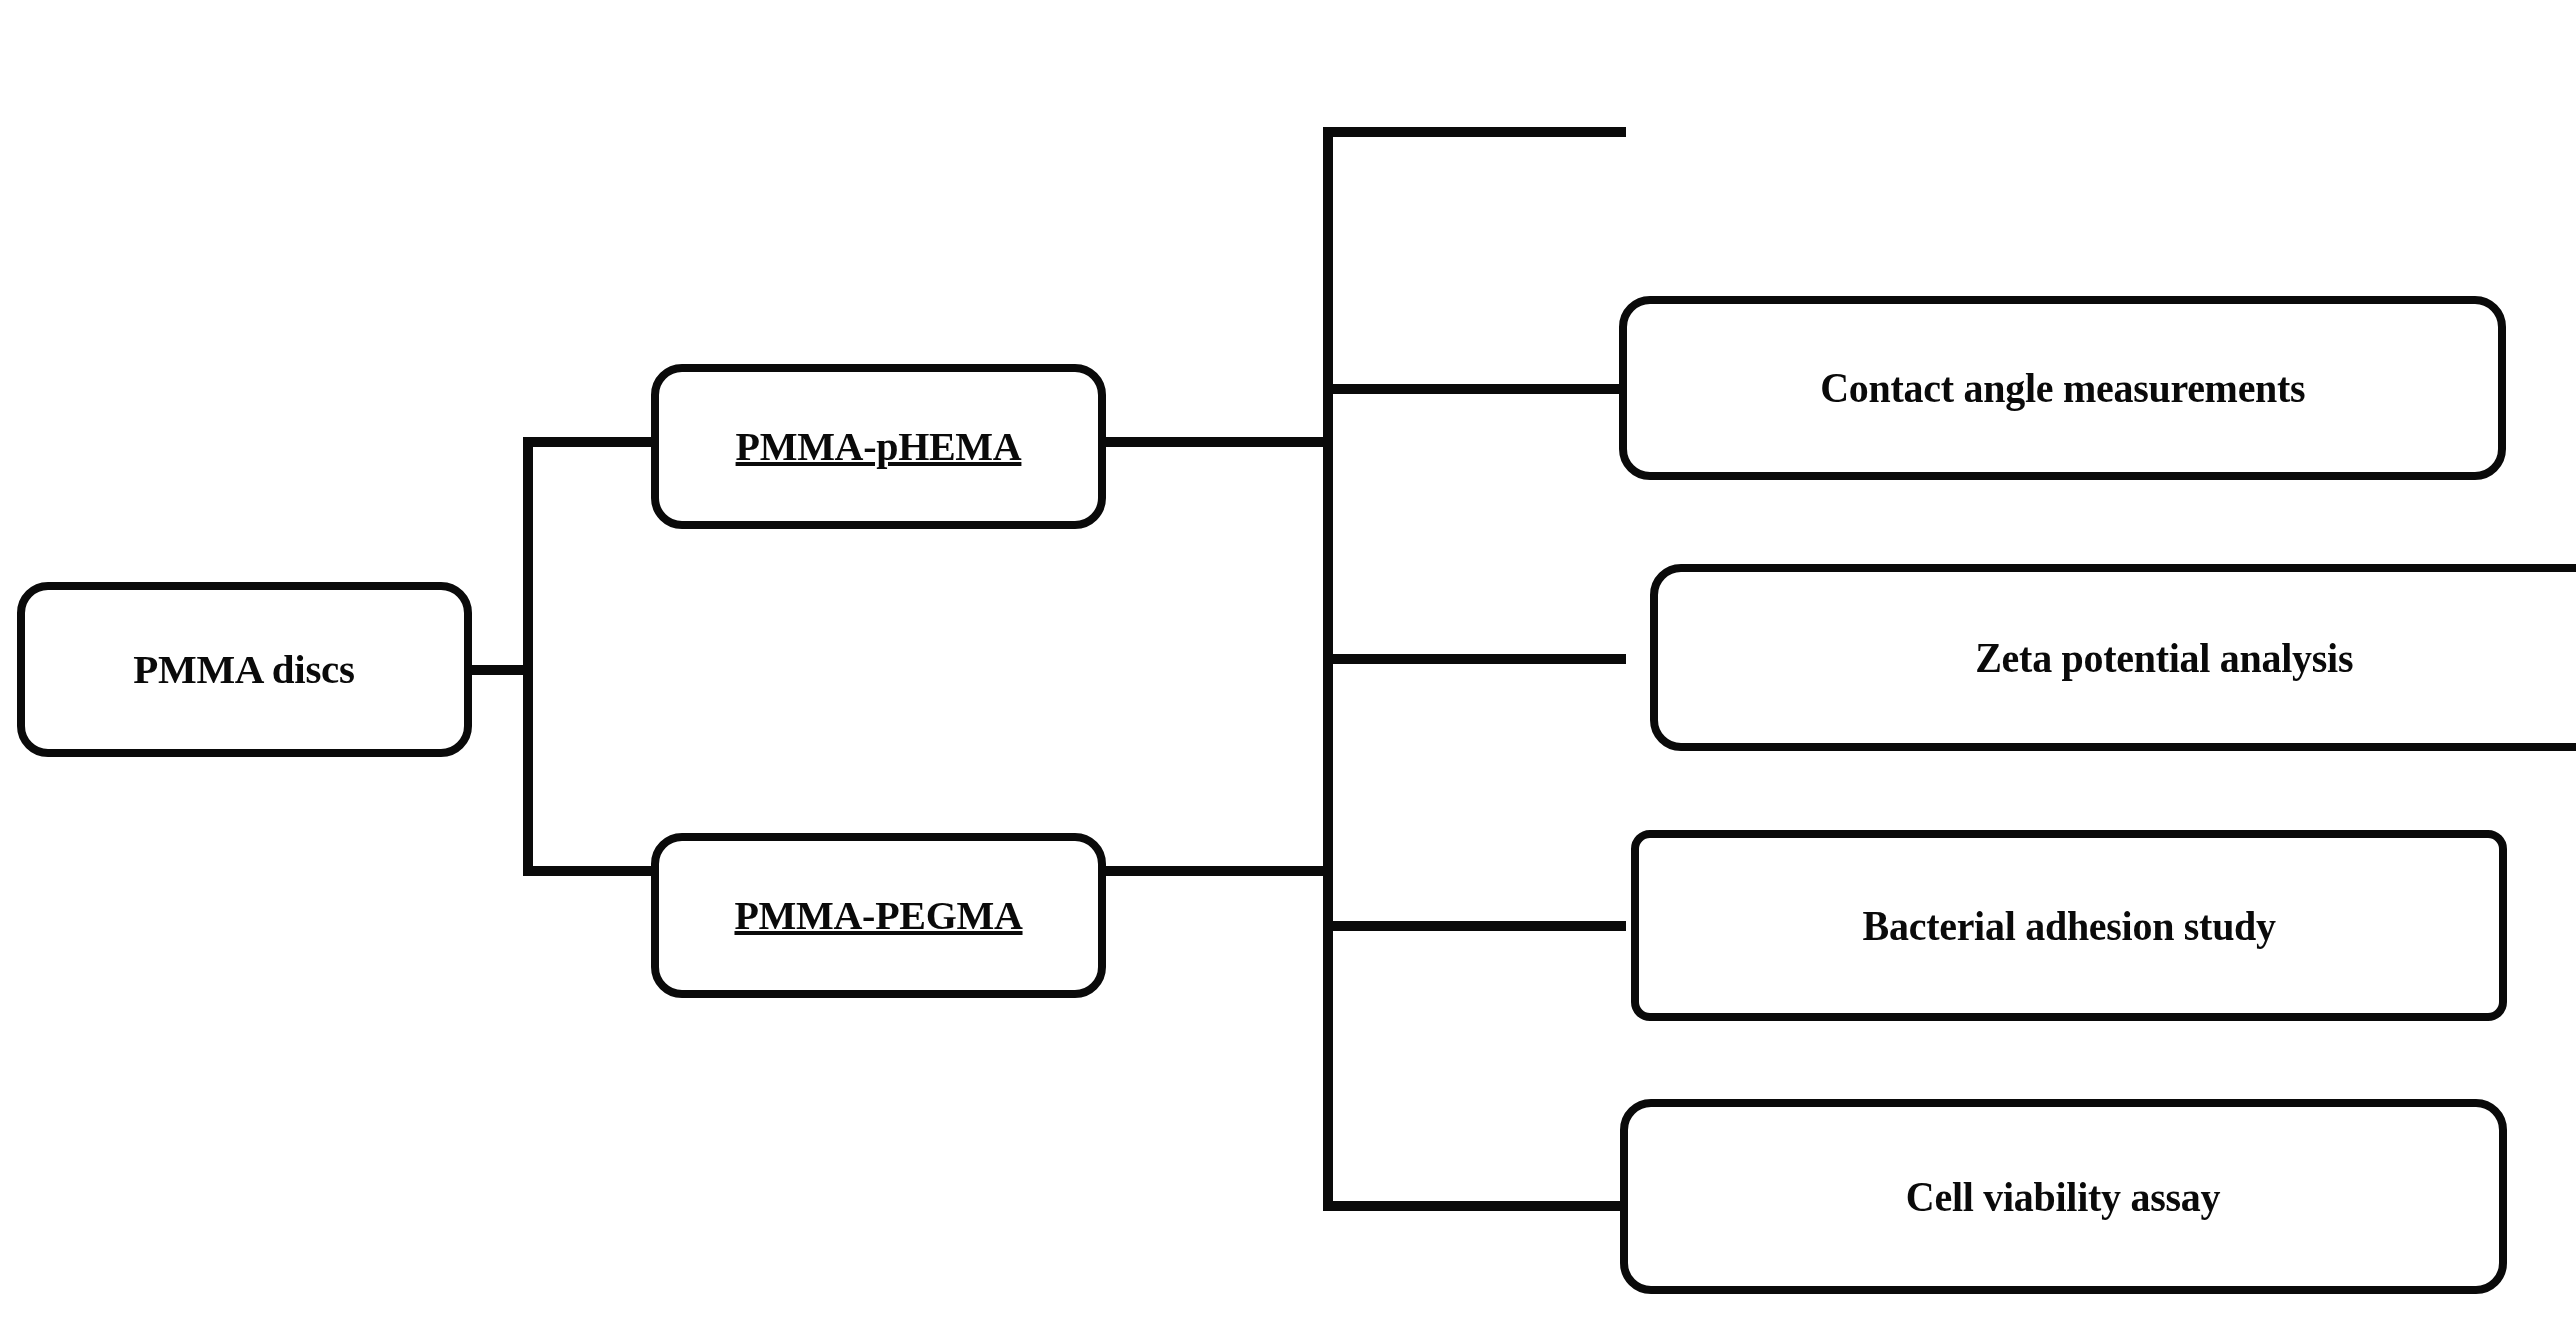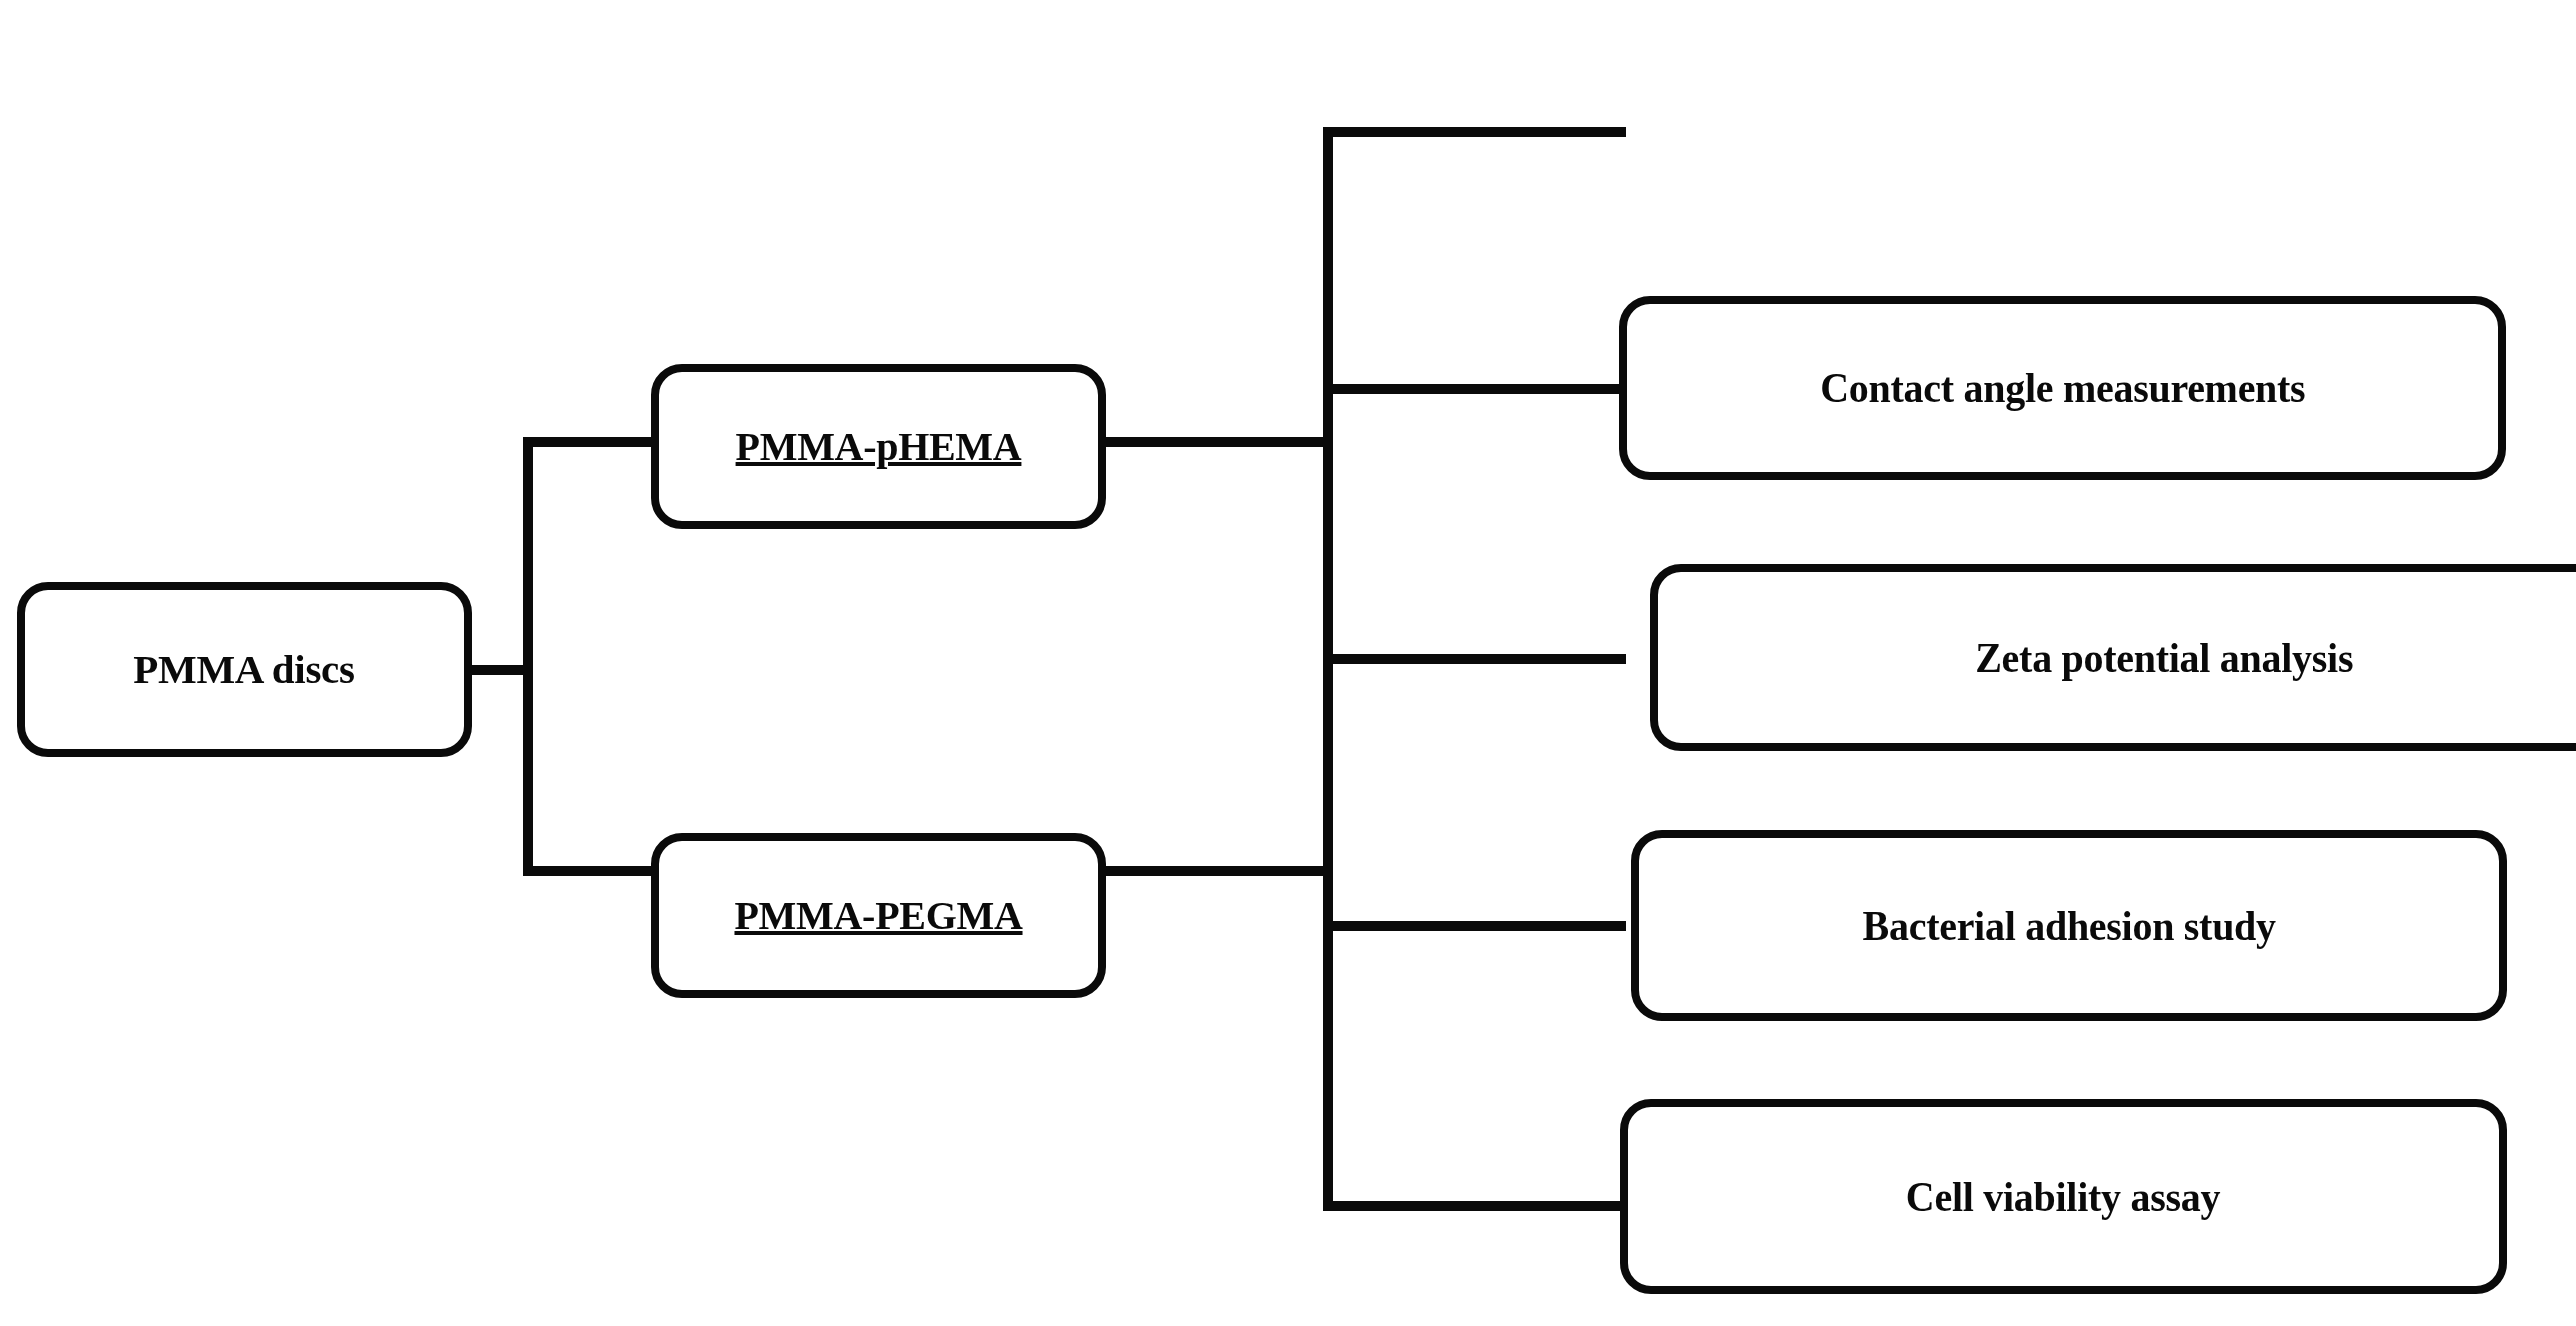--- a/index.html
+++ b/index.html
@@ -86,21 +86,21 @@
 
 
   <div class="node leaf" style="left:1619px; top:296px; width:887px; height:184px;">
     <span class="label">Contact angle measurements</span>
   </div>
 
   <div class="node leaf" style="left:1622px; top:564px; width:1028px; height:187px;margin-left:28px;">
     <span class="label">Zeta potential analysis</span>
   </div>
 
-  <div class="node leaf" style="left:1631px; top:830px; width:876px; height:191px;">
+  <div class="node leaf" style="left:1631px; top:830px; width:876px; height:191px;border-radius:19px;">
     <span class="label">Bacterial adhesion study</span>
   </div>
 
   <div class="node leaf" style="left:1620px; top:1099px; width:887px; height:195px;">
     <span class="label">Cell viability assay</span>
   </div>
 
 </div>
 
 

